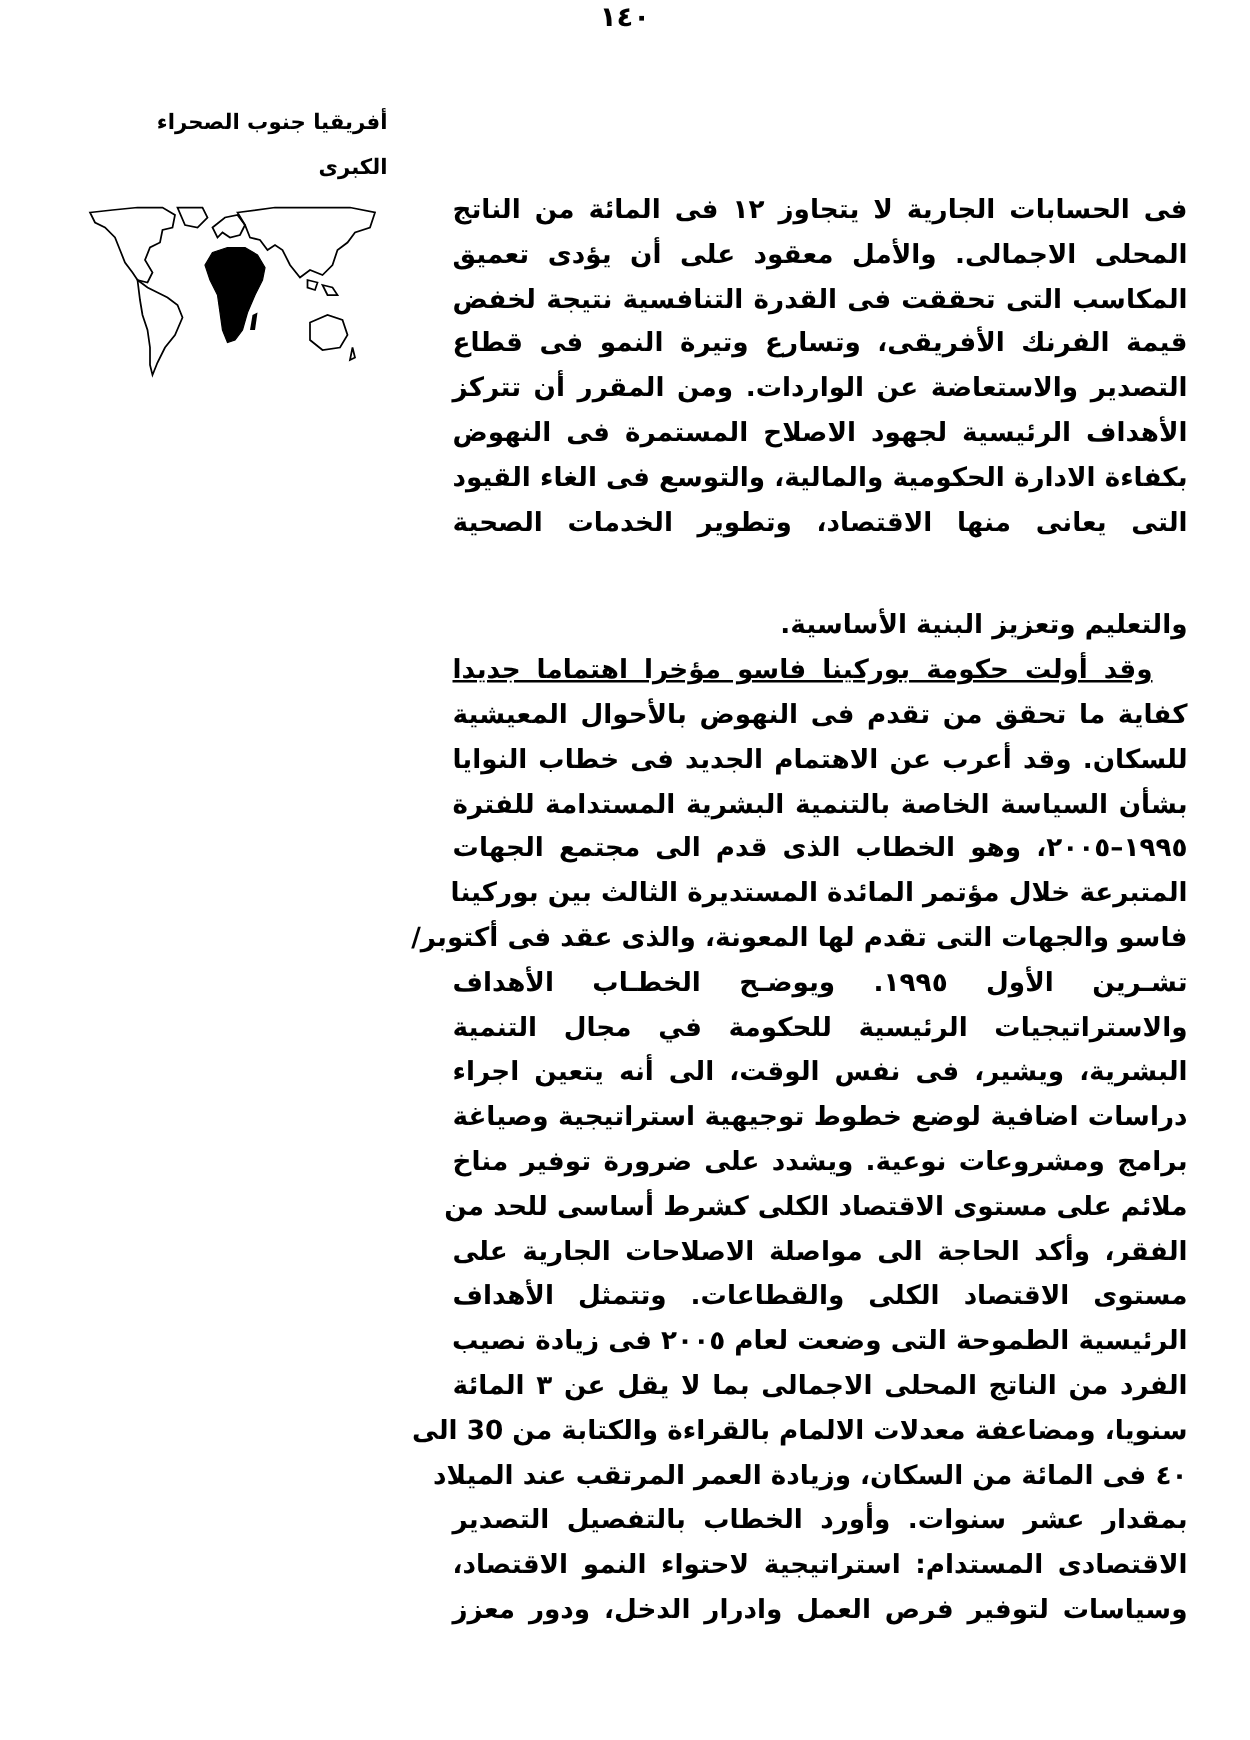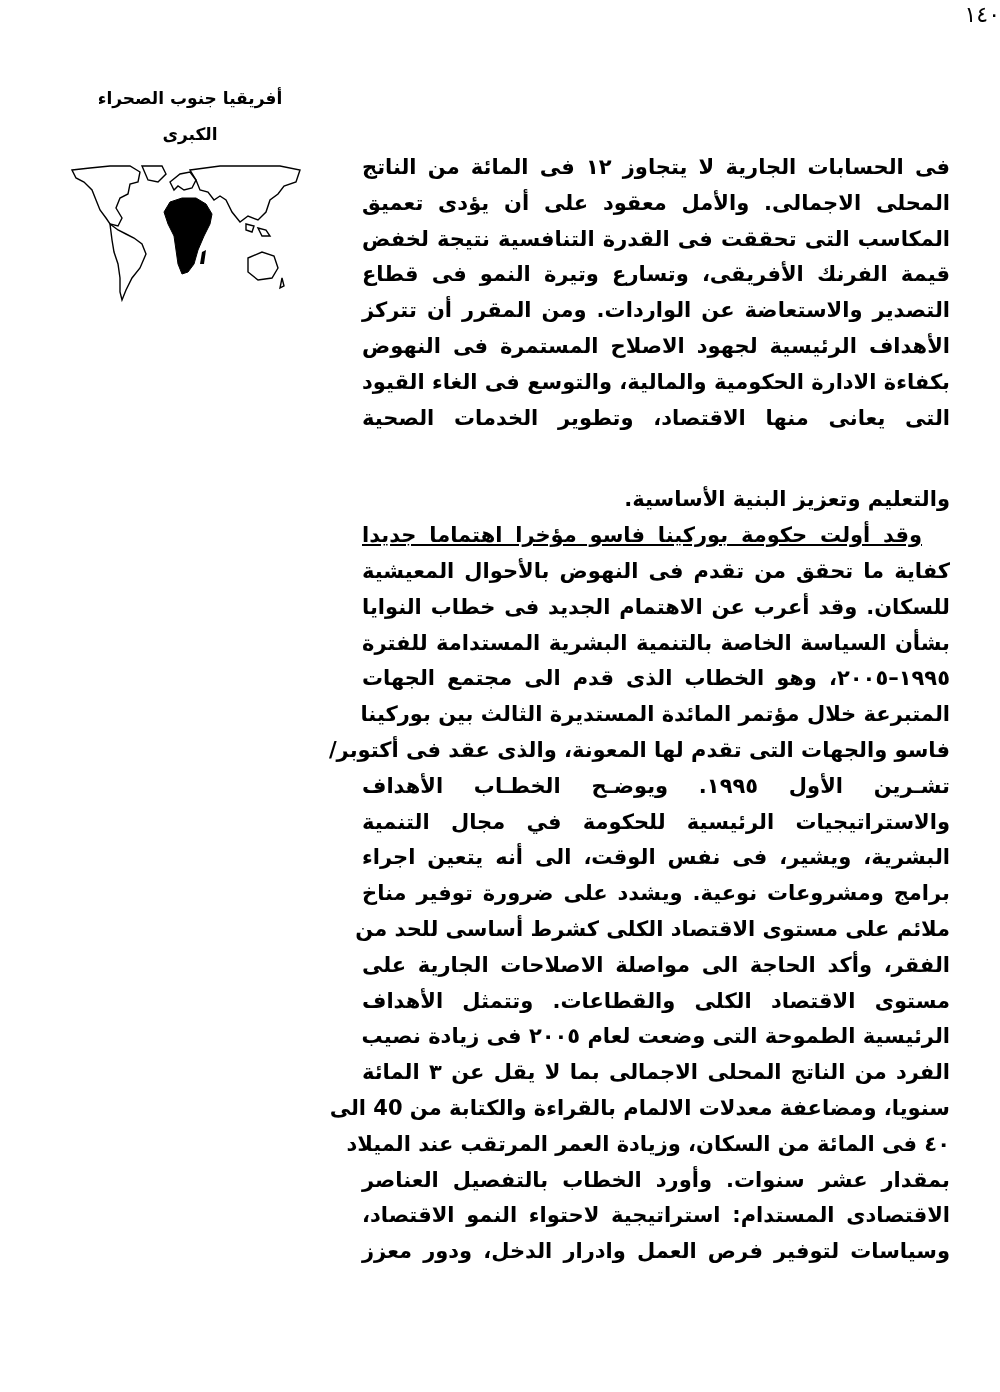--- a/index.html
+++ b/index.html
@@ -1,25 +1,25 @@
 <!DOCTYPE html>
 <html><head>
 <meta charset="utf-8">
 <style>
   html, body { margin: 0; padding: 0; background: #ffffff; }
   body {
     width: 1000px; height: 1392px; position: relative; overflow: hidden;
     font-family: "DejaVu Sans", sans-serif; color: #000000;
   }
   .page-number {
-    position: absolute; top: 2px; left: 0; width: 1000px; text-align: right;
-    font-size: 22px; font-weight: normal; direction: rtl;
+    position: absolute; top: 2px; left: 0; width: 1000px; text-align: center;
+    font-size: 22px; font-weight: bold; direction: rtl;
   }
   .sidebar {
-    position: absolute; left: 70px; top: 80px; width: 240px; text-align: center;
+    position: absolute; left: 70px; top: 80px; width: 240px; 
     direction: rtl;
   }
   .sidebar-title {
     font-size: 17px; font-weight: bold; line-height: 36px;
   }
   .map-box { margin-top: 8px; width: 240px; height: 150px; }
   .main-text {
     position: absolute; left: 362px; top: 150px; width: 588px;
     direction: rtl; text-align: justify; text-align-last: justify;
     font-size: 21px; font-weight: bold; line-height: 35.8px;
@@ -77,24 +77,25 @@
     <span class="line indent">وقد أولت حكومة بوركينا فاسو مؤخرا اهتماما جديدا</span>
     <span class="line">كفاية ما تحقق من تقدم فى النهوض بالأحوال المعيشية</span>
     <span class="line">للسكان. وقد أعرب عن الاهتمام الجديد فى خطاب النوايا</span>
     <span class="line">بشأن السياسة الخاصة بالتنمية البشرية المستدامة للفترة</span>
     <span class="line">١٩٩٥–٢٠٠٥، وهو الخطاب الذى قدم الى مجتمع الجهات</span>
     <span class="line">المتبرعة خلال مؤتمر المائدة المستديرة الثالث بين بوركينا</span>
     <span class="line">فاسو والجهات التى تقدم لها المعونة، والذى عقد فى أكتوبر/</span>
     <span class="line">تشـرين الأول ١٩٩٥. ويوضـح الخطـاب الأهداف</span>
     <span class="line">والاستراتيجيات الرئيسية للحكومة في مجال التنمية</span>
     <span class="line">البشرية، ويشير، فى نفس الوقت، الى أنه يتعين اجراء</span>
+    <span class="line">دراسات اضافية لوضع خطوط توجيهية استراتيجية وصياغة</span>
     <span class="line">برامج ومشروعات نوعية. ويشدد على ضرورة توفير مناخ</span>
     <span class="line">ملائم على مستوى الاقتصاد الكلى كشرط أساسى للحد من</span>
     <span class="line">الفقر، وأكد الحاجة الى مواصلة الاصلاحات الجارية على</span>
     <span class="line">مستوى الاقتصاد الكلى والقطاعات. وتتمثل الأهداف</span>
     <span class="line">الرئيسية الطموحة التى وضعت لعام ٢٠٠٥ فى زيادة نصيب</span>
     <span class="line">الفرد من الناتج المحلى الاجمالى بما لا يقل عن ٣ المائة</span>
-    <span class="line">سنويا، ومضاعفة معدلات الالمام بالقراءة والكتابة من 40 الى</span>
+    <span class="line">سنويا، ومضاعفة معدلات الالمام بالقراءة والكتابة من 30 الى</span>
     <span class="line">٤٠ فى المائة من السكان، وزيادة العمر المرتقب عند الميلاد</span>
-    <span class="line">بمقدار عشر سنوات. وأورد الخطاب بالتفصيل العناصر</span>
+    <span class="line">بمقدار عشر سنوات. وأورد الخطاب بالتفصيل التصدير</span>
     <span class="line">الاقتصادى المستدام: استراتيجية لاحتواء النمو الاقتصاد،</span>
     <span class="line">وسياسات لتوفير فرص العمل وادرار الدخل، ودور معزز</span>
   </div>
 
 </body></html>

